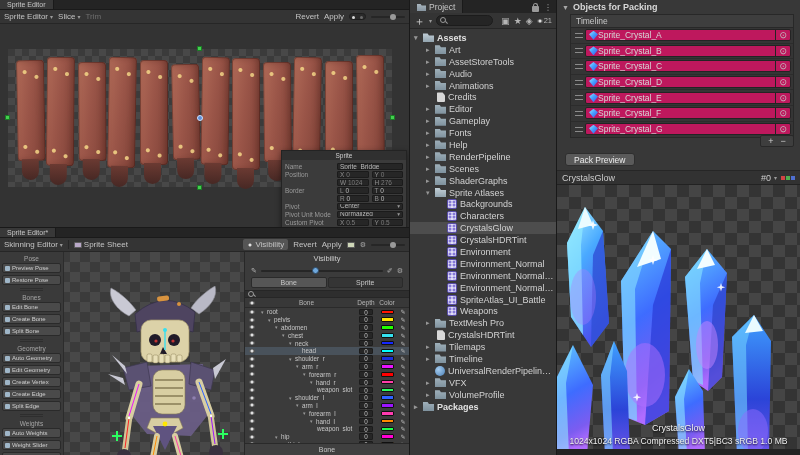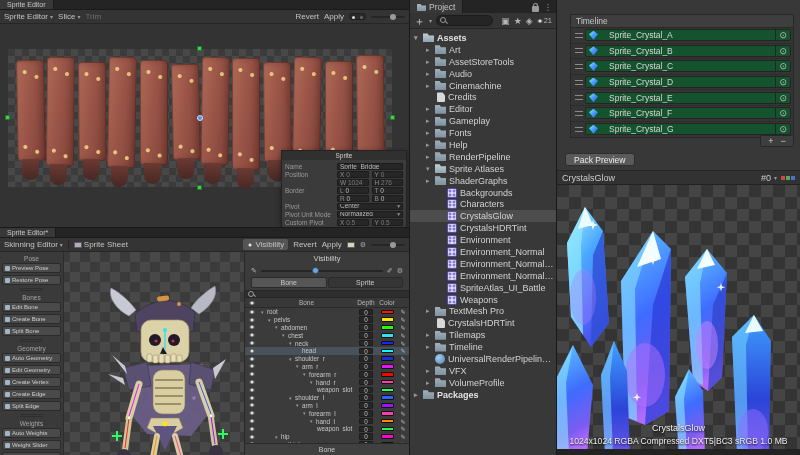--- a/index.html
+++ b/index.html
@@ -147,21 +147,21 @@
 
   
   #inspector{left:557px;top:0;width:243px;height:455px;}
   #insp-head{display:flex;align-items:center;gap:4px;height:14px;padding:0 5px;color:#d8d8d8;font-size:9px;font-weight:bold;}
   #insp-head .fold{color:#a8a8a8;font-size:7px;font-weight:normal;}
   #packables{position:absolute;left:13px;right:6px;top:14px;background:#353535;border:1px solid #282828;}
   #packables .phdr{height:13px;line-height:13px;padding:0 5px;color:#c8c8c8;font-size:8.5px;background:#3e3e3e;border-bottom:1px solid #282828;}
   .prow{display:flex;align-items:center;height:15.6px;border-bottom:1px solid #2c2c2c;padding:0 2px;}
   .prow:last-child{border-bottom:none;}
   .drag{width:8px;height:5px;border-top:1px solid #8a8a8a;border-bottom:1px solid #8a8a8a;margin:0 2px;flex:0 0 auto;}
-  .pfield{flex:1;display:flex;align-items:center;gap:11px;background:#14532d;border:1px solid #242424;border-radius:2px;
+  .pfield{flex:1;display:flex;align-items:center;gap:0;background:#be185d;border:1px solid #242424;border-radius:2px;
     height:12px;padding:0 3px;color:#d6d6d6;font-size:8.5px;}
   .gem{width:9px;height:9px;flex:0 0 auto;background:linear-gradient(135deg,#9fe8ff 0%,#47a2ff 45%,#3352e8 100%);
     clip-path:polygon(50% 0,100% 38%,50% 100%,0 38%);}
   .picker{margin-left:auto;color:#c0c0c0;font-size:9px;border-left:1px solid #242424;padding-left:3px;line-height:10px;}
   #pm-bar{position:absolute;right:6px;top:135px;width:34px;height:12px;background:#3e3e3e;border:1px solid #282828;
     border-radius:2px;display:flex;align-items:center;justify-content:space-evenly;color:#d0d0d0;font-size:9px;line-height:10px;}
   #pack-preview{position:absolute;left:8px;top:153px;height:13px;padding:0 8px;background:#5a5a5a;border:1px solid #2e2e2e;
     border-radius:3px;color:#ececec;font-size:8.5px;line-height:12px;}
   #pv-bar{position:absolute;left:0;right:0;top:170px;height:15px;background:#323232;border-top:1px solid #262626;
     border-bottom:1px solid #222;display:flex;align-items:center;padding:0 5px;gap:4px;color:#cccccc;font-size:9px;}
@@ -863,21 +863,21 @@
 
       <div class="trow icon-folder arrow-right" style="--ind: 1;">
         <span class="arrow"></span>
         <span class="icon"></span>
         <span class="lbl">Audio</span>
       </div>
 
       <div class="trow icon-folder arrow-right" style="--ind: 1;">
         <span class="arrow"></span>
         <span class="icon"></span>
-        <span class="lbl">Cinemachine</span>
+        <span class="lbl">Animations</span>
       </div>
 
       <div class="trow icon-file arrow-none" style="--ind: 1;">
         <span class="arrow"></span>
         <span class="icon"></span>
         <span class="lbl">Credits</span>
       </div>
 
       <div class="trow icon-folder arrow-right" style="--ind: 1;">
         <span class="arrow"></span>
@@ -903,33 +903,38 @@
         <span class="lbl">Help</span>
       </div>
 
 
       <div class="trow icon-folder arrow-right" style="--ind: 1;">
         <span class="arrow"></span>
         <span class="icon"></span>
         <span class="lbl">RenderPipeline</span>
       </div>
 
+      <div class="trow icon-folder arrow-right" style="--ind: 1;">
+        <span class="arrow"></span>
+        <span class="icon"></span>
+        <span class="lbl">Scenes</span>
+      </div>
+
+      <div class="trow icon-folder arrow-right" style="--ind: 1;">
+        <span class="arrow"></span>
+        <span class="icon"></span>
+        <span class="lbl">ShaderGraphs</span>
+      </div>
 
       <div class="trow icon-folder-open arrow-down" style="--ind: 1;">
         <span class="arrow"></span>
         <span class="icon"></span>
         <span class="lbl">Sprite Atlases</span>
       </div>
 
-      <div class="trow icon-folder arrow-right" style="--ind: 1;">
-        <span class="arrow"></span>
-        <span class="icon"></span>
-        <span class="lbl">ShaderGraphs</span>
-      </div>
-
       <div class="trow icon-atlas arrow-none" style="--ind: 2;">
         <span class="arrow"></span>
         <span class="icon"></span>
         <span class="lbl">Backgrounds</span>
       </div>
 
       <div class="trow icon-atlas arrow-none" style="--ind: 2;">
         <span class="arrow"></span>
         <span class="icon"></span>
         <span class="lbl">Characters</span>
@@ -1027,20 +1032,24 @@
 
       <div class="trow icon-folder arrow-right bold" style="--ind: 0;">
         <span class="arrow"></span>
         <span class="icon"></span>
         <span class="lbl">Packages</span>
       </div>
     </div>
 </section>
 
 <section class="panel" id="inspector">
+  <div id="insp-head">
+    <span class="fold">▼</span>
+    <span>Objects for Packing</span>
+  </div>
   <div id="packables">
     <div class="phdr">Timeline</div>
     <div>
 
         <div class="prow">
           <span class="drag"></span>
           <span class="pfield">
             <span class="gem"></span>
             <span>Sprite_Crystal_A</span>
             <span class="picker">⊙</span>

